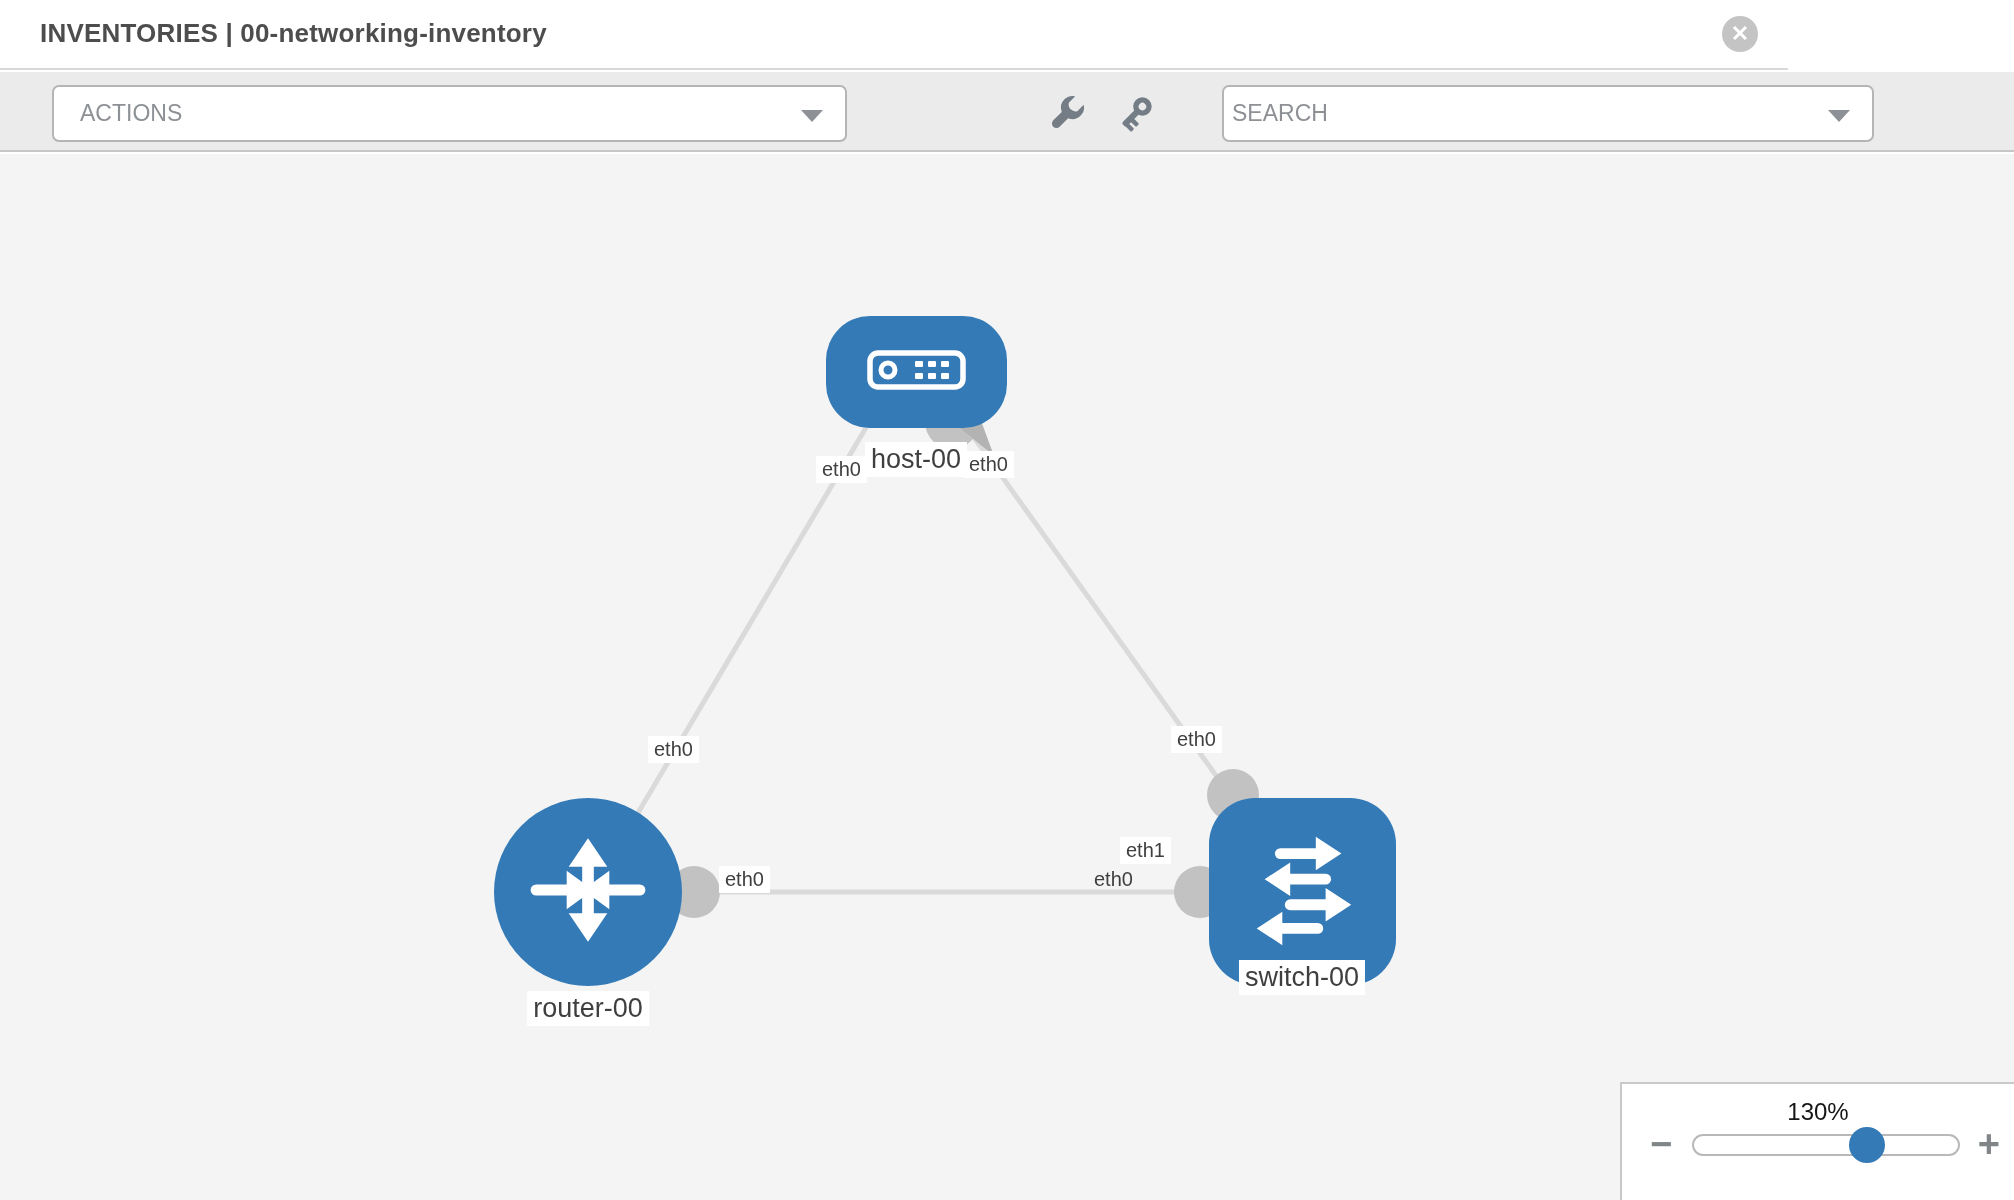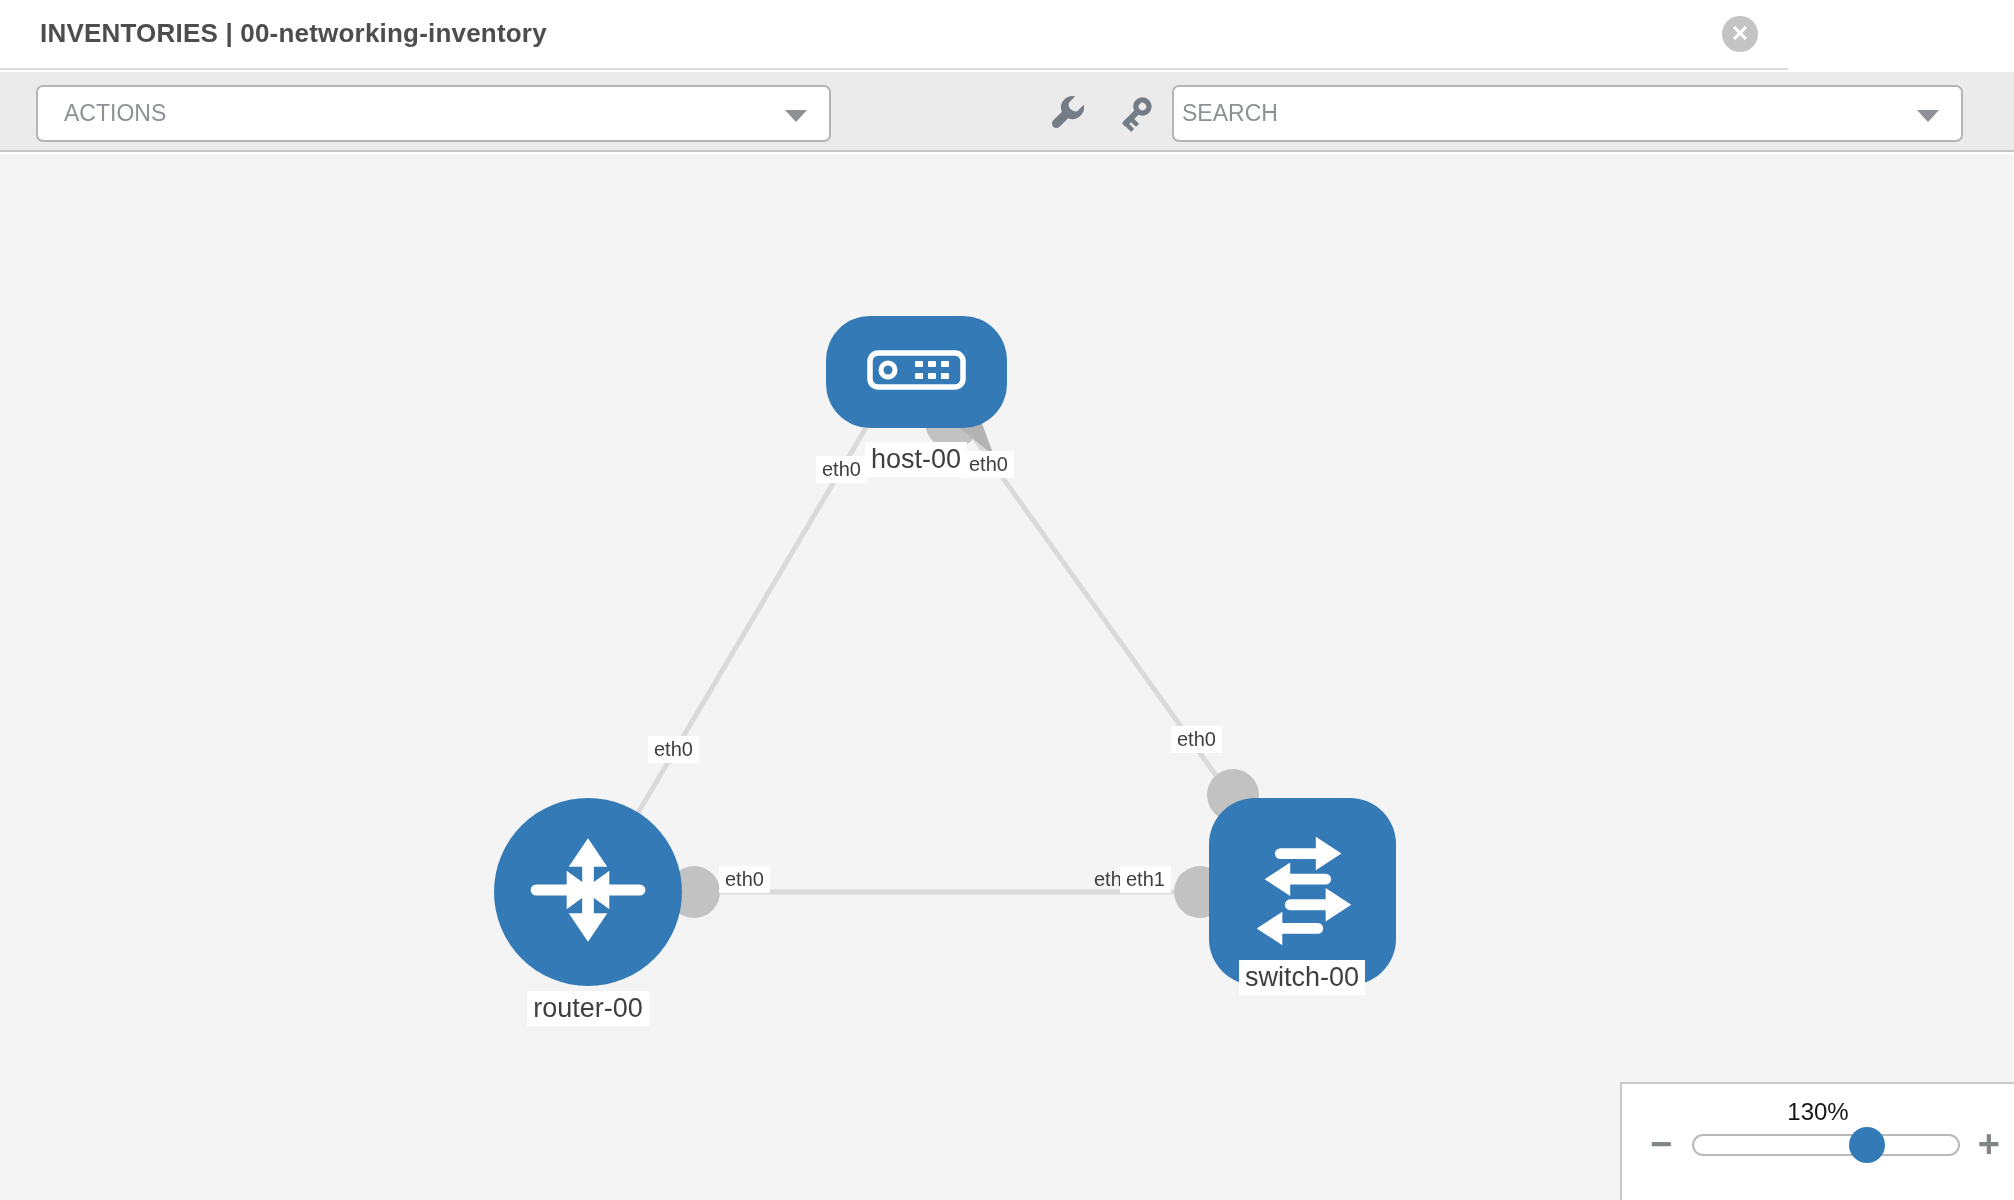--- a/index.html
+++ b/index.html
@@ -20,22 +20,22 @@
   
   .toolbar { position:absolute; left:0; top:72px; width:2014px; height:80px;
              background:#ebebeb; border-bottom:2px solid #c6c6c6; }
   .select-box { position:absolute; top:13px; height:57px; background:#ffffff;
                 border:2px solid #b5b5b5; border-radius:7px; display:flex;
                 align-items:center; padding:0 26px; font-size:23px; color:#8d9195;
                 cursor:pointer; }
   .select-box .caret { position:absolute; right:22px; top:23px; width:0; height:0;
                        border-left:11px solid transparent; border-right:11px solid transparent;
                        border-top:12px solid #8d9195; }
-  .actions-box { left:36px; width:795px; }
-  .search-box  { left:1172px; width:791px;padding-left:8px; }
+  .actions-box { left:52px; width:795px; }
+  .search-box  { left:1222px; width:652px;padding-left:8px; }
   .tool-icon-btn { position:absolute; top:20px; width:48px; height:44px; background:none;
                    border:none; cursor:pointer; }
   .tool-icon-btn svg { display:block; margin:0 auto; }
   .wrench-btn { left:1042px; }
   .key-btn { left:1111px; }
 
   
   .canvas { position:absolute; left:0; top:154px; width:2014px; height:1046px;
             background:#f4f4f4; }
   .edges-svg { position:absolute; left:0; top:0; }
@@ -183,21 +183,21 @@
     <span class="g-label node-label" style="left:916px; top:288px;">host-00</span>
     <span class="g-label node-label" style="left:588px; top:837px;">router-00</span>
     <span class="g-label node-label" style="left:1302px; top:806px;">switch-00</span>
 
     <span class="g-label iface-label" style="left:816px; top:302px;">eth0</span>
     <span class="g-label iface-label" style="left:963px; top:297px;">eth0</span>
     <span class="g-label iface-label" style="left:648px; top:582px;">eth0</span>
     <span class="g-label iface-label" style="left:1171px; top:572px;">eth0</span>
     <span class="g-label iface-label" style="left:719px; top:712px;">eth0</span>
     <span class="iface-plain" style="left:1094px; top:712px;">eth0</span>
-    <span class="g-label iface-label" style="left:1120px; top:712px;">eth1</span>
+    <span class="g-label iface-label" style="left:1120px; top:683px;">eth1</span>
 
     <div class="zoom-panel">
       <div class="zoom-level">130%</div>
       <button class="zoom-minus">
         <span>−</span>
       </button>
       <div class="zoom-track">
         <div class="zoom-handle"></div>
       </div>
       <button class="zoom-plus">

